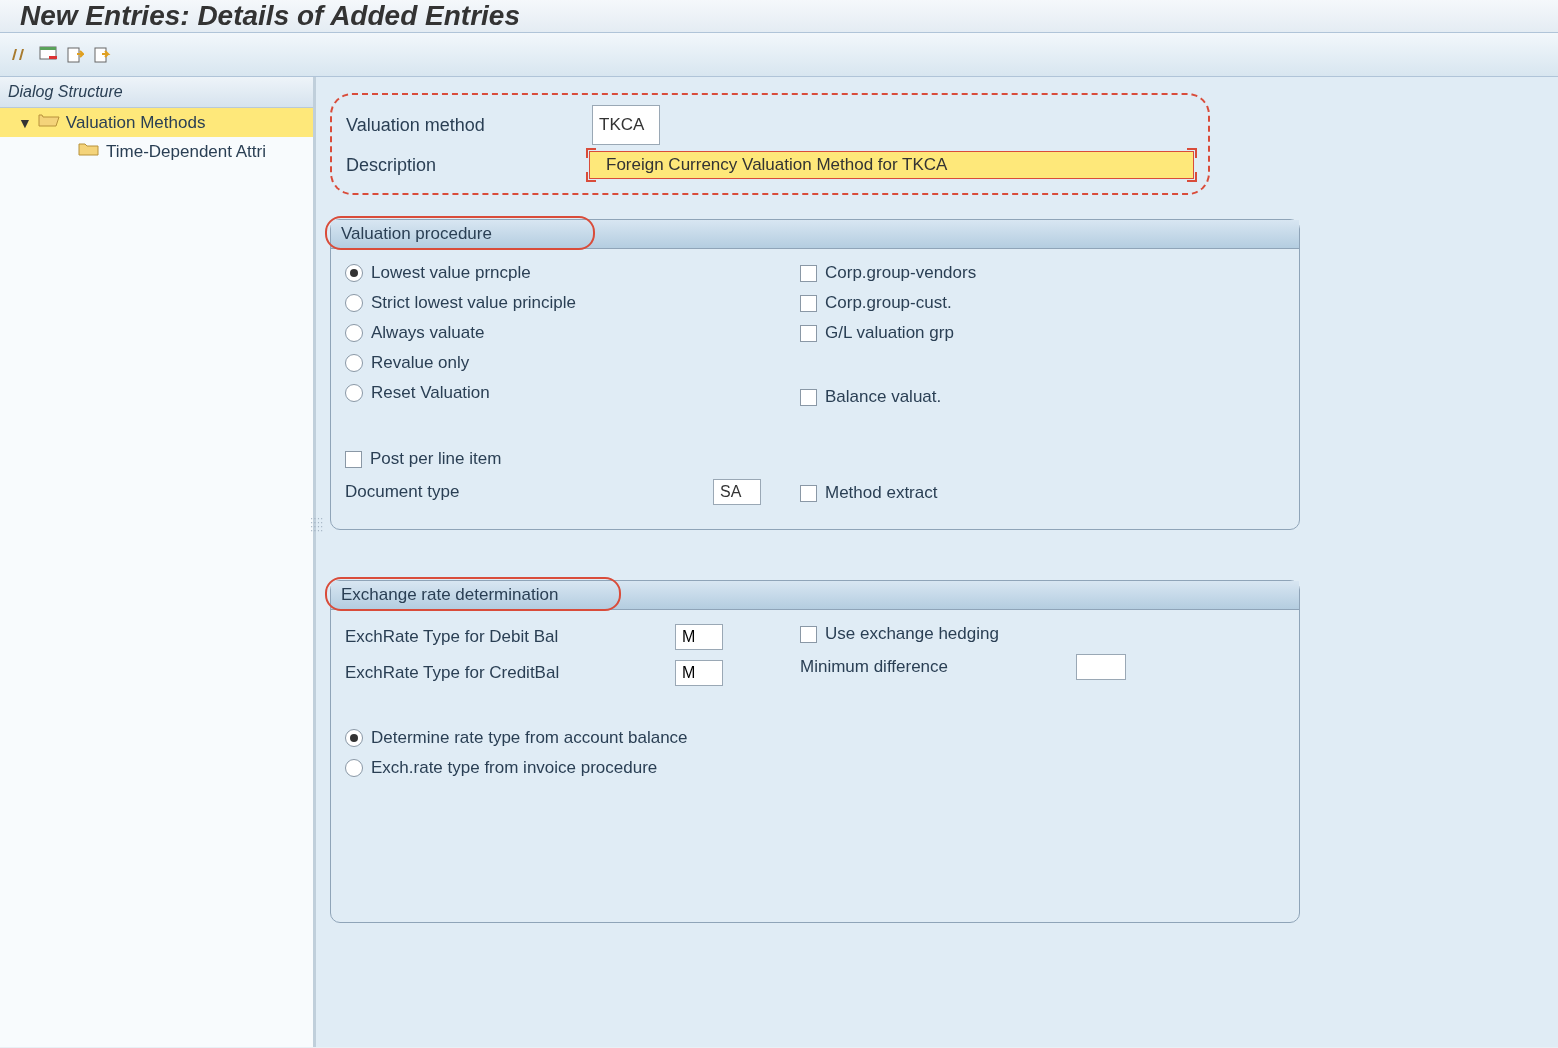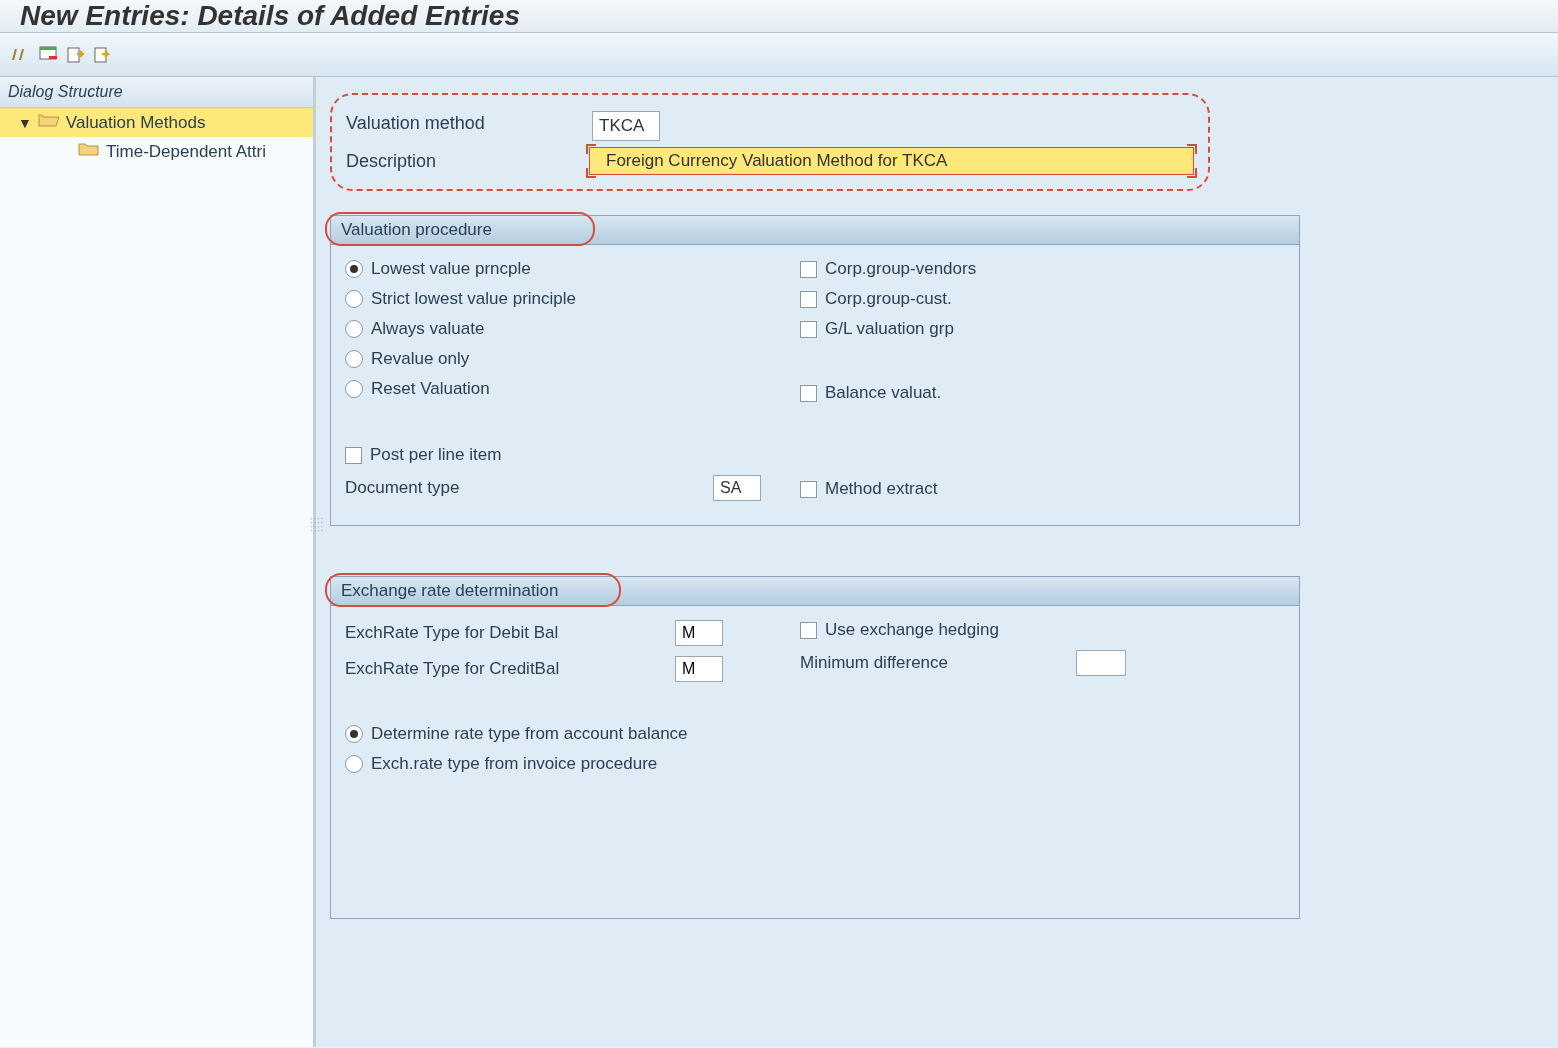--- a/index.html
+++ b/index.html
@@ -110,26 +110,25 @@
       margin-bottom: 6px;
     }
     .row-label {
       width: 246px;
       font-size: 18px;
       color: #2a3f54;
     }
     .input-small {
       border: 1px solid #9aa8b5;
       background: #fff;
-      height: 30px;
+      height: 40px;
       width: 68px;
       padding: 2px 6px;
       font-size: 17px;
       color: #333;
-      margin-top: 6px;
     }
     .input-desc {
       border: 1px solid #d94c3a;
       background: #fee87a;
       height: 28px;
       width: 605px;
       padding: 2px 16px;
       font-size: 17px;
       color: #333;
       position: relative;
@@ -143,21 +142,21 @@
       width: 10px;
       height: 10px;
       border: 2px solid #d94c3a;
     }
     .desc-corner.tl { top: -3px; left: -3px; border-right: none; border-bottom: none; }
     .desc-corner.tr { top: -3px; right: -3px; border-left: none; border-bottom: none; }
     .desc-corner.bl { bottom: -3px; left: -3px; border-right: none; border-top: none; }
     .desc-corner.br { bottom: -3px; right: -3px; border-left: none; border-top: none; }
     .group {
       border: 1px solid #8fa4b8;
-      border-radius: 0;
+      border-radius: 10px;
       margin-bottom: 50px;
       background: #e0ecf5;
       width: 970px;
     }
     .group-title {
       background: linear-gradient(to bottom, #d8e6f2, #b4cde0);
       padding: 4px 10px;
       border-bottom: 1px solid #8fa4b8;
       font-size: 17px;
       color: #2a3f54;

